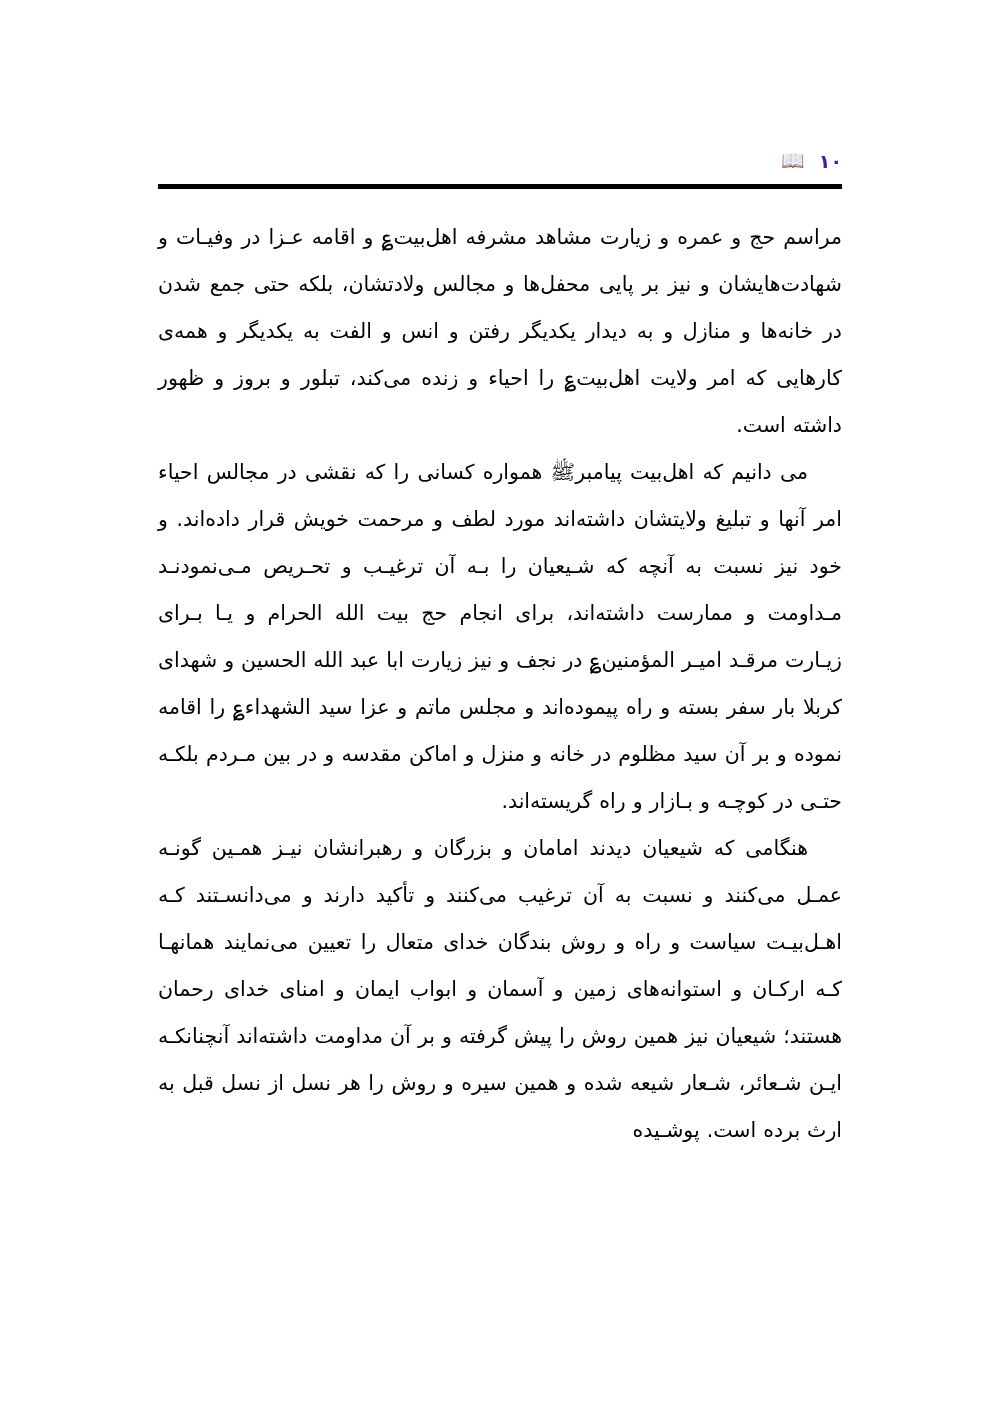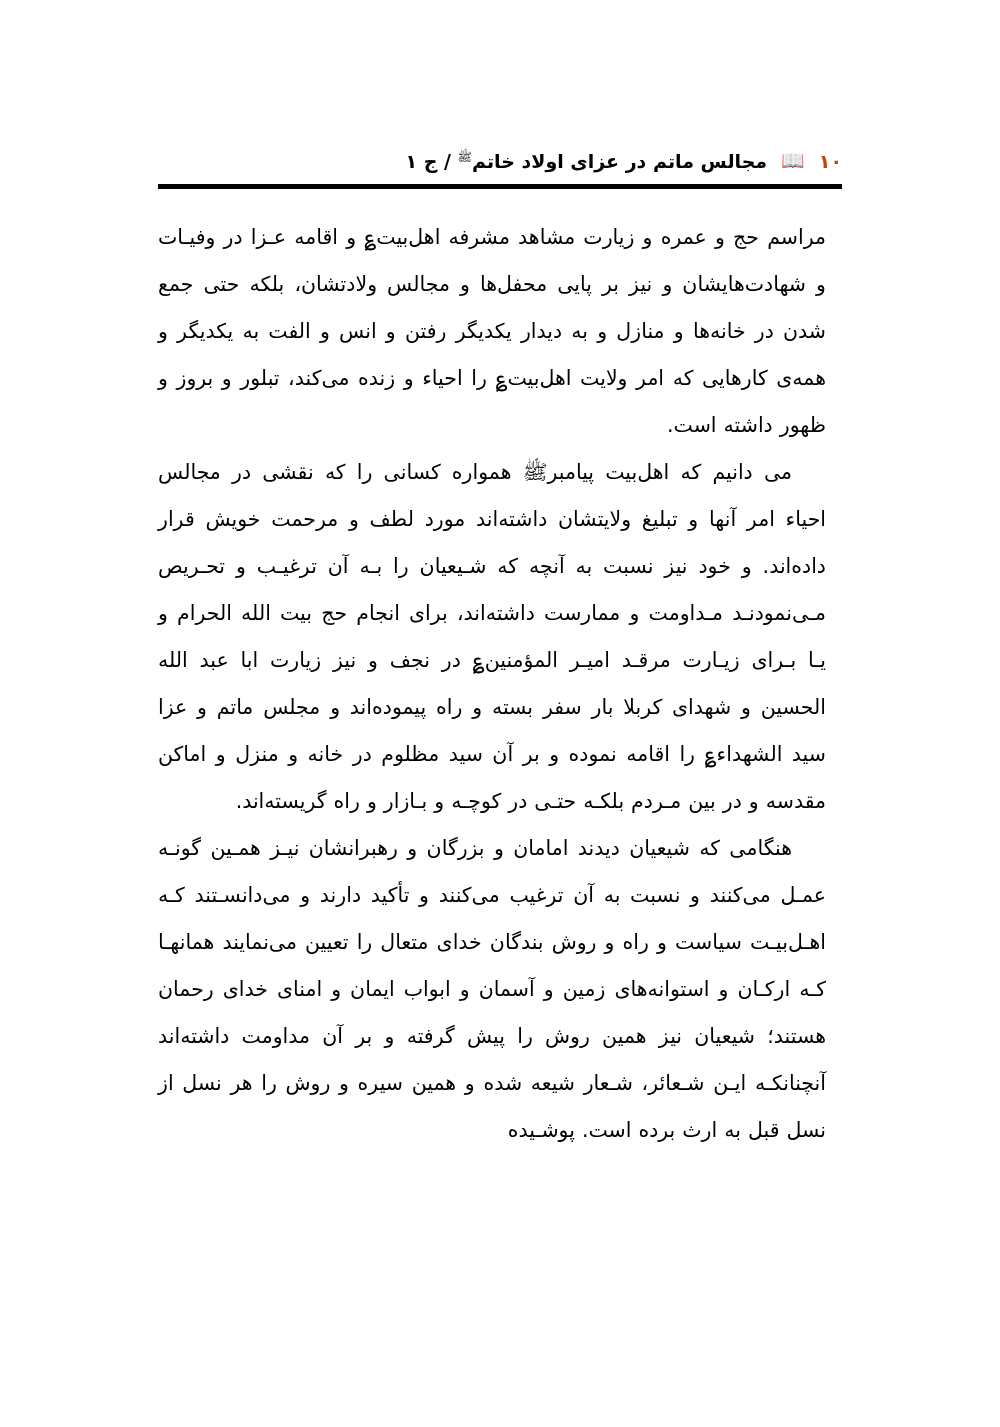--- a/index.html
+++ b/index.html
@@ -37,21 +37,21 @@
     align-items: center;
     justify-content: flex-start;
     direction: rtl;
   }
 
   .header-pagenum {
     font-size: 19px;
     font-weight: 700;
     letter-spacing: 0.5px;
     line-height: 1;
-    color: #c2410c;
+    color: #4c1d95;
     margin-left: 14px;
     white-space: nowrap;
   }
 
   .header-book-icon {
     font-size: 19px;
     line-height: 1;
     color: #2b2b2b;
     margin-left: 14px;
     display: inline-block;
@@ -79,21 +79,21 @@
     right: 158px;
     left: 158px;
     height: 5px;
     background: #000000;
   }
 
   
   .body-text {
     position: absolute;
     top: 214px;
-    right: 174px;
+    right: 158px;
     left: 158px;
     direction: rtl;
     text-align: justify;
     text-justify: inter-word;
   }
 
   .para {
     font-size: 20.5px;
     line-height: 47px;
     margin: 0 0 0 0;
@@ -107,21 +107,20 @@
   }
 </style>
 </head>
 <body>
 
 <div class="page">
 
   <div class="page-header">
     <span class="header-pagenum">۱۰</span>
     <span class="header-book-icon">📖</span>
-    <span class="header-title"><span>مجالس ماتم در عزای اولاد خاتم</span><span class="header-honorific">ﷺ</span> <span>/ ج ۱</span></span>
   </div>
 
   <div class="header-rule"></div>
 
   <div class="body-text">
     <p class="para">مراسم حج و عمره و زیارت مشاهد مشرفه اهل‌بیت؏ و اقامه عـزا در وفیـات و شهادت‌هایشان و نیز بر پایی محفل‌ها و مجالس ولادتشان، بلکه حتی جمع شدن در خانه‌ها و منازل و به دیدار یکدیگر رفتن و انس و الفت به یکدیگر و همه‌ی کارهایی که امر ولایت اهل‌بیت؏ را احیاء و زنده می‌کند، تبلور و بروز و ظهور داشته است.</p>
     <p class="para indent">می دانیم که اهل‌بیت پیامبرﷺ همواره کسانی را که نقشی در مجالس احیاء امر آنها و تبلیغ ولایتشان داشته‌اند مورد لطف و مرحمت خویش قرار داده‌اند. و خود نیز نسبت به آنچه که شـیعیان را بـه آن ترغیـب و تحـریص مـی‌نمودنـد مـداومت و ممارست داشته‌اند، برای انجام حج بیت الله الحرام و یـا بـرای زیـارت مرقـد امیـر المؤمنین؏ در نجف و نیز زیارت ابا عبد الله الحسین و شهدای کربلا بار سفر بسته و راه پیموده‌اند و مجلس ماتم و عزا سید الشهداء؏ را اقامه نموده و بر آن سید مظلوم در خانه و منزل و اماکن مقدسه و در بین مـردم بلکـه حتـی در کوچـه و بـازار و راه گریسته‌اند.</p>
     <p class="para indent">هنگامی که شیعیان دیدند امامان و بزرگان و رهبرانشان نیـز همـین گونـه عمـل می‌کنند و نسبت به آن ترغیب می‌کنند و تأکید دارند و می‌دانسـتند کـه اهـل‌بیـت سیاست و راه و روش بندگان خدای متعال را تعیین می‌نمایند همانهـا کـه ارکـان و استوانه‌های زمین و آسمان و ابواب ایمان و امنای خدای رحمان هستند؛ شیعیان نیز همین روش را پیش گرفته و بر آن مداومت داشته‌اند آنچنانکـه ایـن شـعائر، شـعار شیعه شده و همین سیره و روش را هر نسل از نسل قبل به ارث برده است. پوشـیده</p>
   </div>
 

